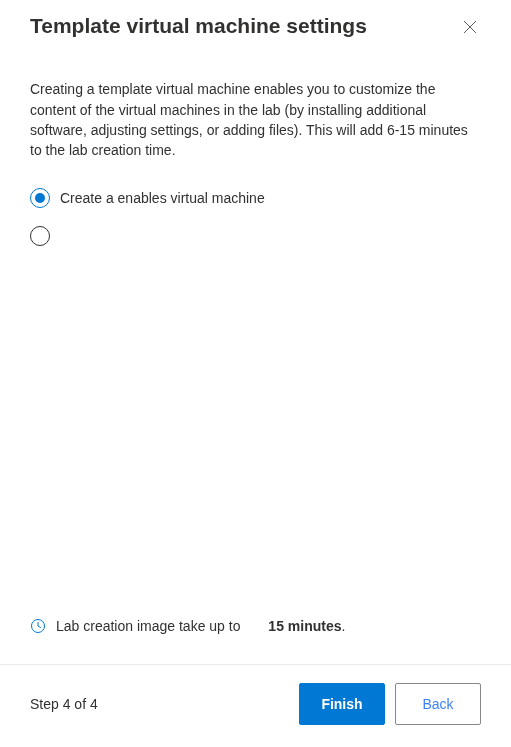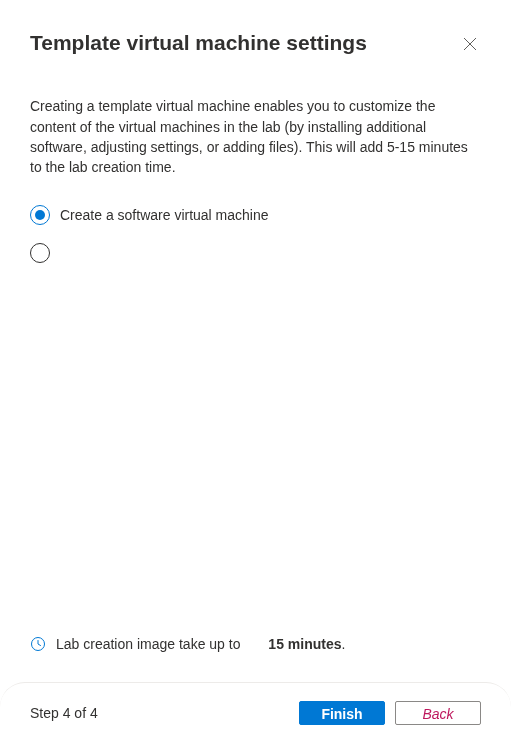--- a/index.html
+++ b/index.html
@@ -12,21 +12,21 @@
       width: 511px;
       height: 747px;
       background: #ffffff;
       color: #323130;
       display: flex;
       flex-direction: column;
       overflow: hidden;
     }
     .main {
       flex: 1;
-      padding: 29px 30px 20px 30px;
+      padding: 12px 30px 20px 30px;
       display: flex;
       flex-direction: column;
     }
     .header-row {
       display: flex;
       align-items: flex-start;
       justify-content: space-between;
       margin-bottom: 40px;
     }
     .title {
@@ -103,74 +103,72 @@
     .info-text .bold {
       font-weight: 600;
       margin-left: 24px;
     }
     .footer {
       border-top: 1px solid #edebe9;
       padding: 18px 30px 22px 30px;
       display: flex;
       align-items: center;
       justify-content: space-between;
-      border-radius: 25px;
     }
     .step-text {
       font-size: 14px;
       color: #323130;
     }
     .footer-buttons {
       display: flex;
       gap: 10px;
     }
     .btn {
       font-family: inherit;
       font-size: 14px;
-      height: 24px;
+      height: 42px;
       min-width: 86px;
       padding: 4px 18px;
       border-radius: 2px;
       cursor: pointer;
       font-weight: 600;
     }
     .btn-primary {
       background: #0078d4;
       color: #ffffff;
       border: 1px solid #0078d4;
     }
     .btn-secondary {
       background: #ffffff;
-      color: #be185d;
+      color: #3b82f6;
       border: 1px solid #8a8886;
       font-weight: 400;
-      font-style: italic;
     }
   </style>
 </head>
 <body>
 
 <div class="main">
   <div class="header-row">
     <h1 class="title">Template virtual machine settings</h1>
     <button class="close-btn">
       <svg width="14" height="14" viewBox="0 0 14 14" fill="none">
         <path d="M1 1 L13 13 M13 1 L1 13" stroke="#605e5c" stroke-width="1"></path>
       </svg>
     </button>
   </div>
 
-  <p class="description">Creating a template virtual machine enables you to customize the content of the virtual machines in the lab (by installing additional software, adjusting settings, or adding files). This will add 5-15 minutes to the lab creation time.</p>
+  <p class="description">Creating a template virtual machine enables you to customize the content of the virtual machines in the lab (by installing additional software, adjusting settings, or adding files). This will add 6-15 minutes to the lab creation time.</p>
 
   <div class="radio-group">
     <div class="radio-item">
       <span class="radio-outer selected">
         <span class="radio-inner"></span>
       </span>
-      <span class="radio-label">Create a software virtual machine</span>
+      <span class="radio-label">Create a enables virtual machine</span>
     </div>
     <div class="radio-item">
       <span class="radio-outer"></span>
     </div>
   </div>
 
   <div class="spacer"></div>
 
   <div class="info-row">
     <svg width="16" height="16" viewBox="0 0 16 16" fill="none">

